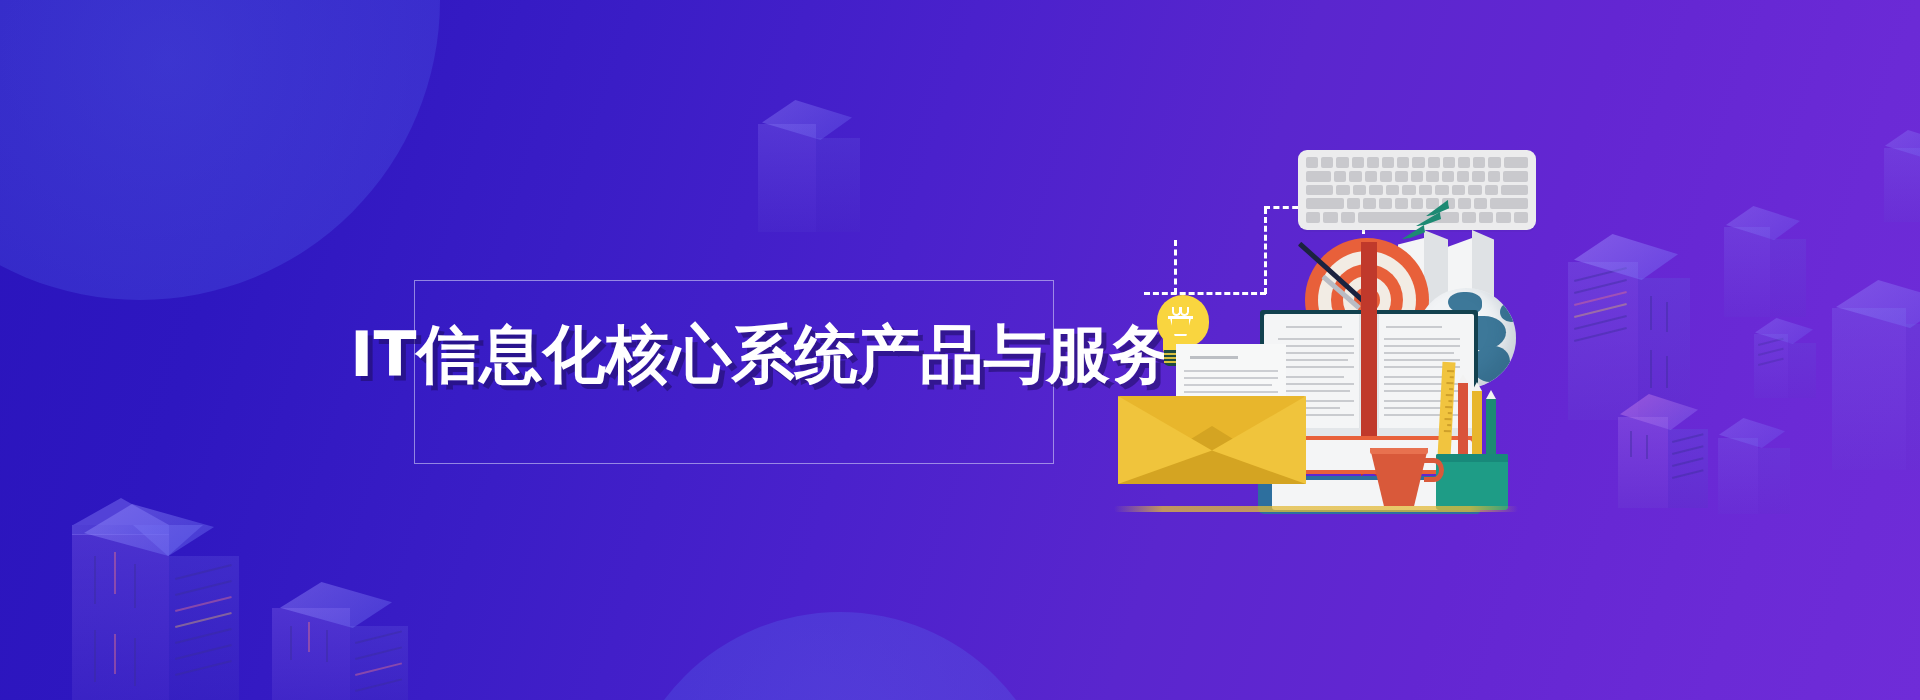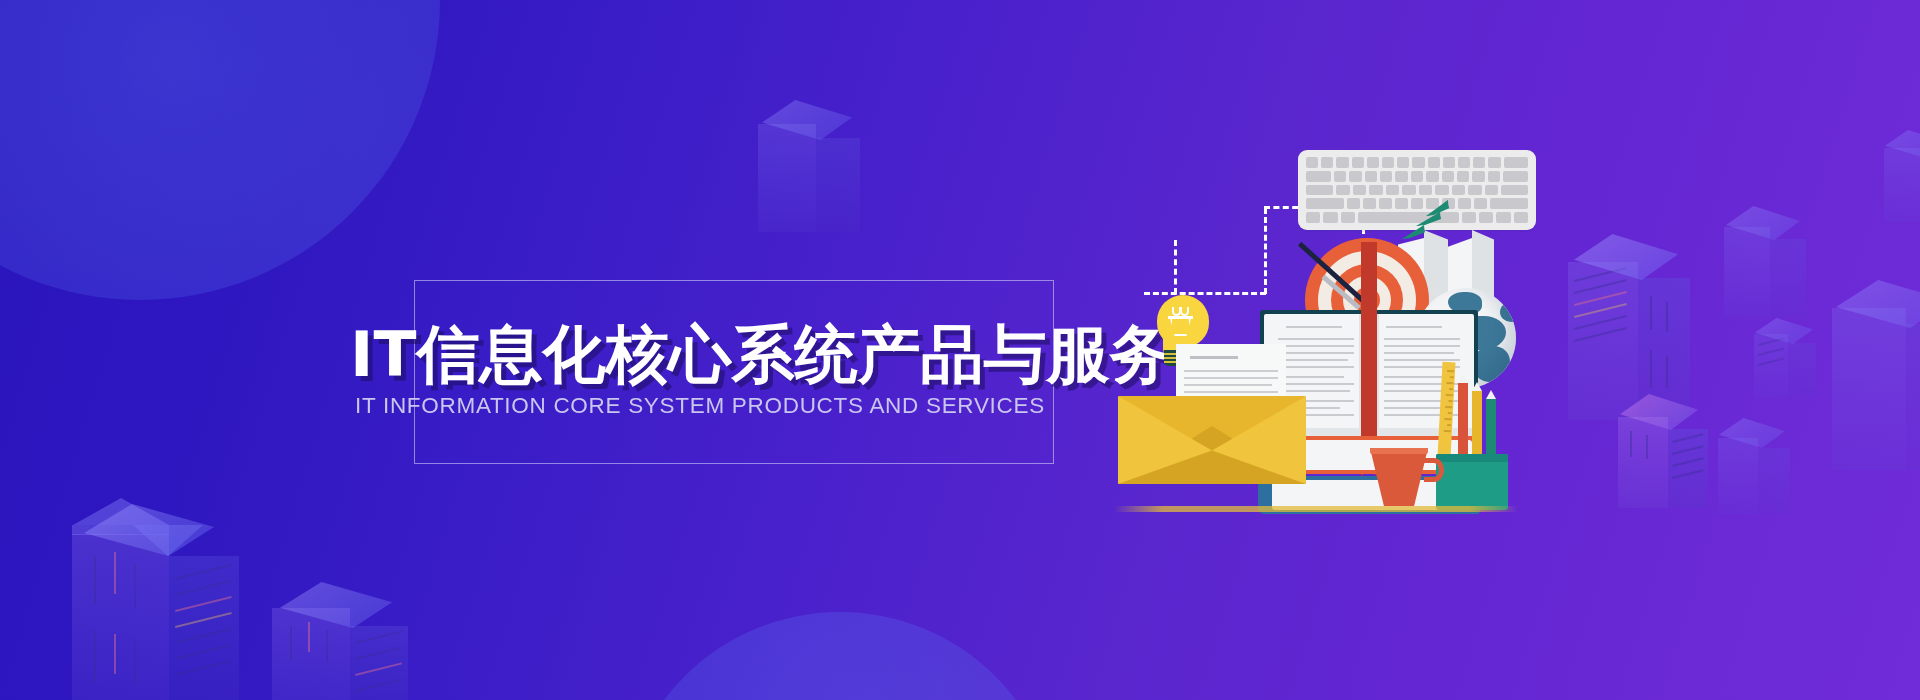--- a/index.html
+++ b/index.html
@@ -393,21 +393,20 @@
     </div>
 
   </div>
 
   <div class="text-frame"></div>
 
   <div class="headline-wrap">
     <div class="headline">IT信息化核心系统产品与服务</div>
   </div>
 
-  <div class="subline">IT INFORMATION CORE SYSTEM PRODUCTS AND SERVICES</div>
 
   <div class="illo">
 
     <div>
       <div class="dash-v" style="left:54px; top:110px; height:54px;"></div>
       <div class="dash-h" style="left:24px; top:162px; width:122px;"></div>
       <div class="dash-v" style="left:144px; top:78px; height:86px;"></div>
       <div class="dash-h" style="left:144px; top:76px; width:100px;"></div>
       <div class="dash-v" style="left:242px; top:76px; height:28px;"></div>
       <div class="dash-h" style="left:54px; top:270px; width:216px;"></div>

